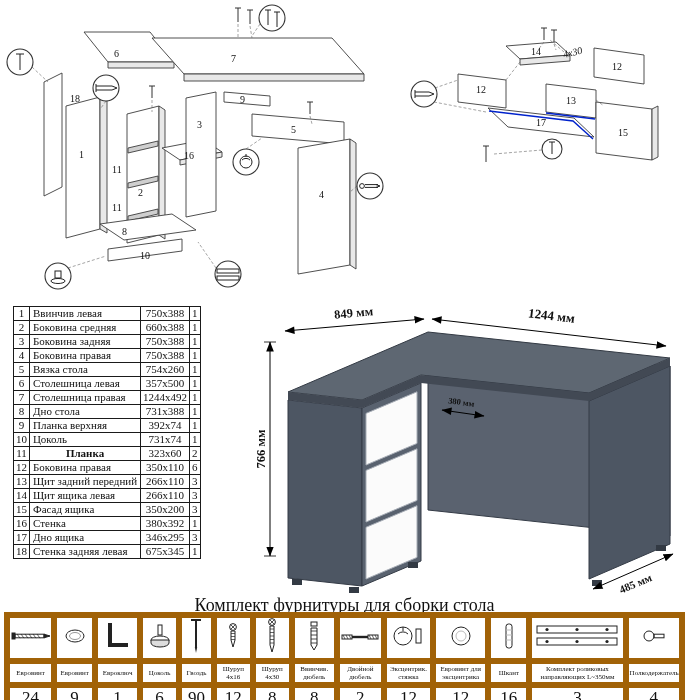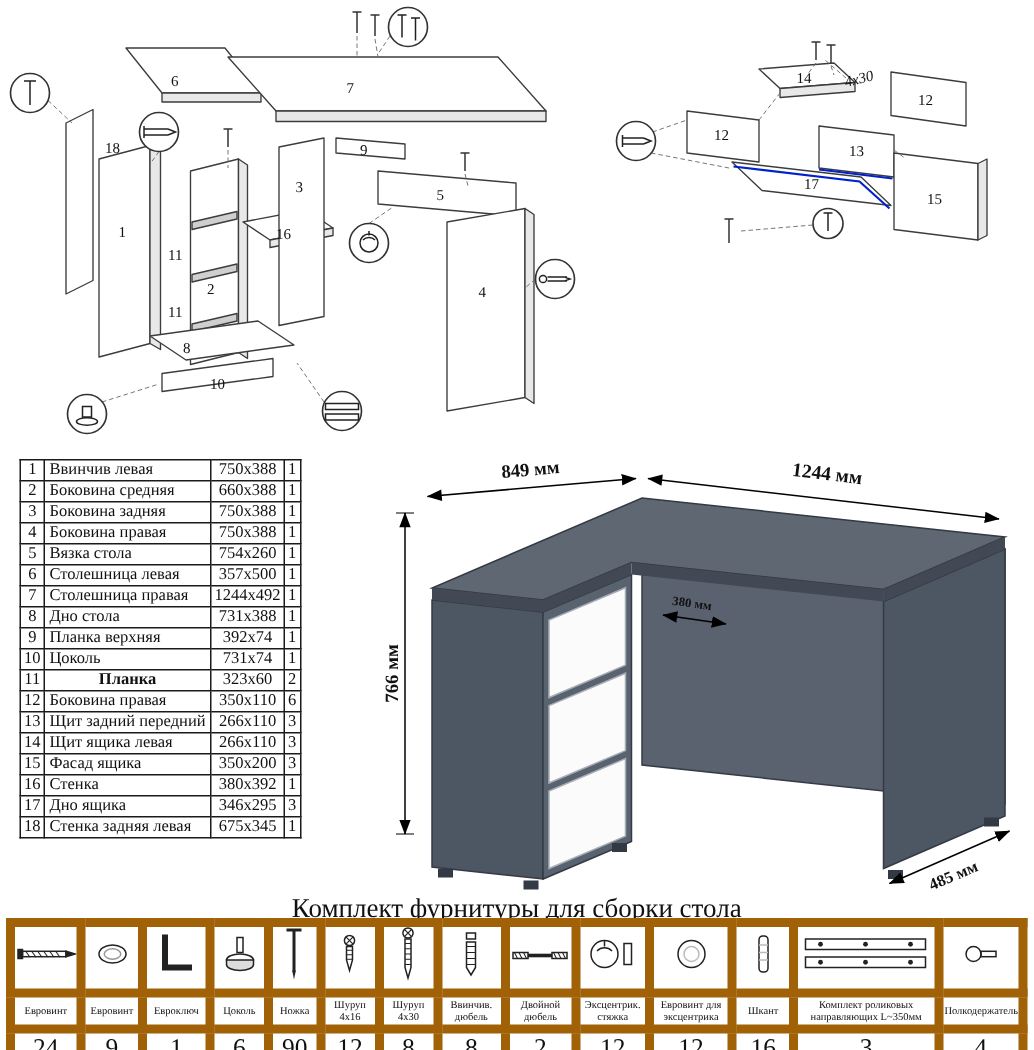--- a/index.html
+++ b/index.html
@@ -454,21 +454,21 @@
           <td><svg width="24" height="16" viewBox="0 0 24 16">
               <circle cx="7" cy="8" r="5" fill="none" stroke="#222"></circle>
               <rect x="12" y="6.2" width="10" height="3.6" fill="none" stroke="#222"></rect>
             </svg></td>
         </tr>
       <tr class="names">
           <td>Евровинт</td>
           <td>Евровинт</td>
           <td>Евроключ</td>
           <td>Цоколь</td>
-          <td>Ножка</td>
+          <td>Гвоздь</td>
           <td>Шуруп 4x16</td>
           <td>Шуруп 4x30</td>
           <td>Ввинчив. дюбель</td>
           <td>Двойной дюбель</td>
           <td>Эксцентрик. стяжка</td>
           <td>Евровинт для эксцентрика</td>
           <td>Шкант</td>
           <td>Комплект роликовых направляющих L~350мм</td>
           <td>Полкодержатель</td>
         </tr>

